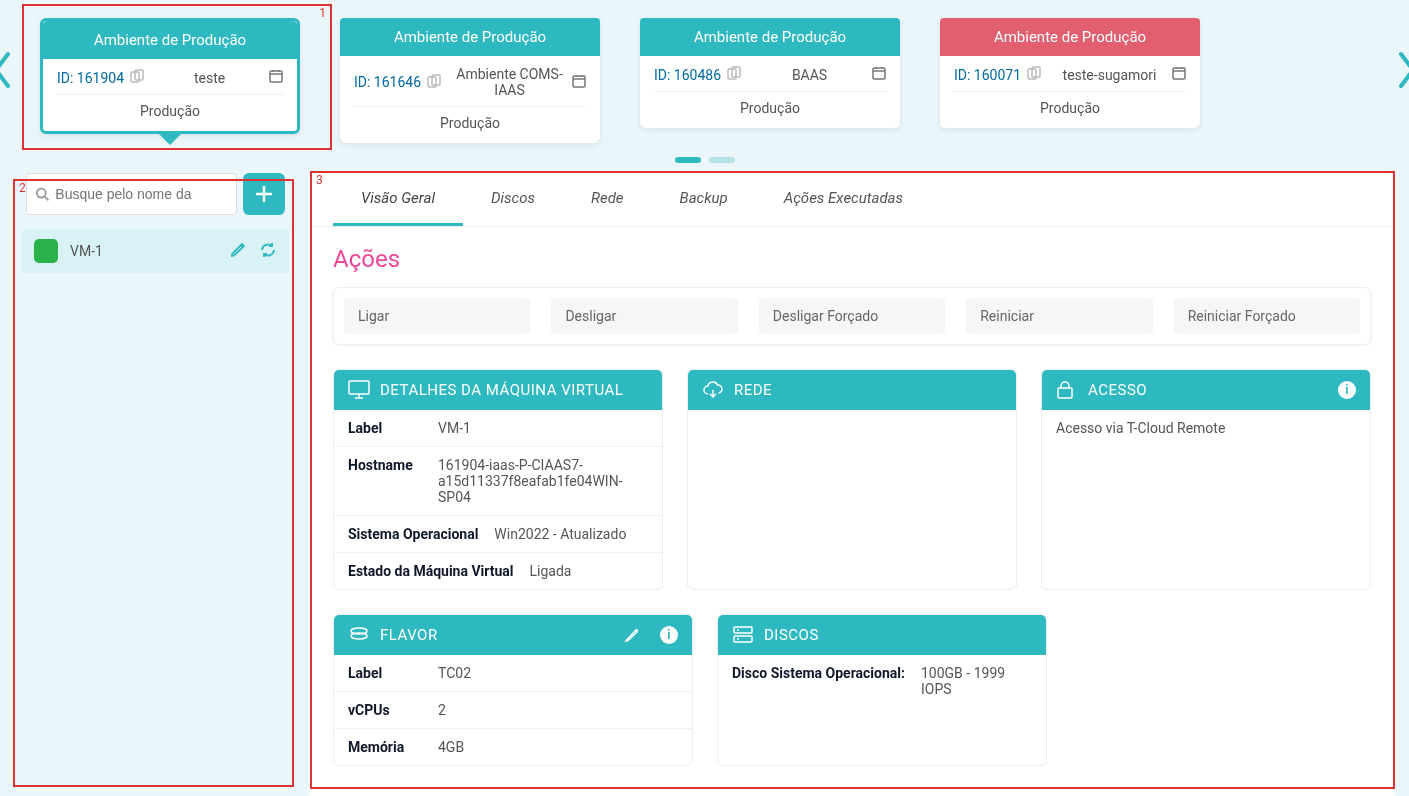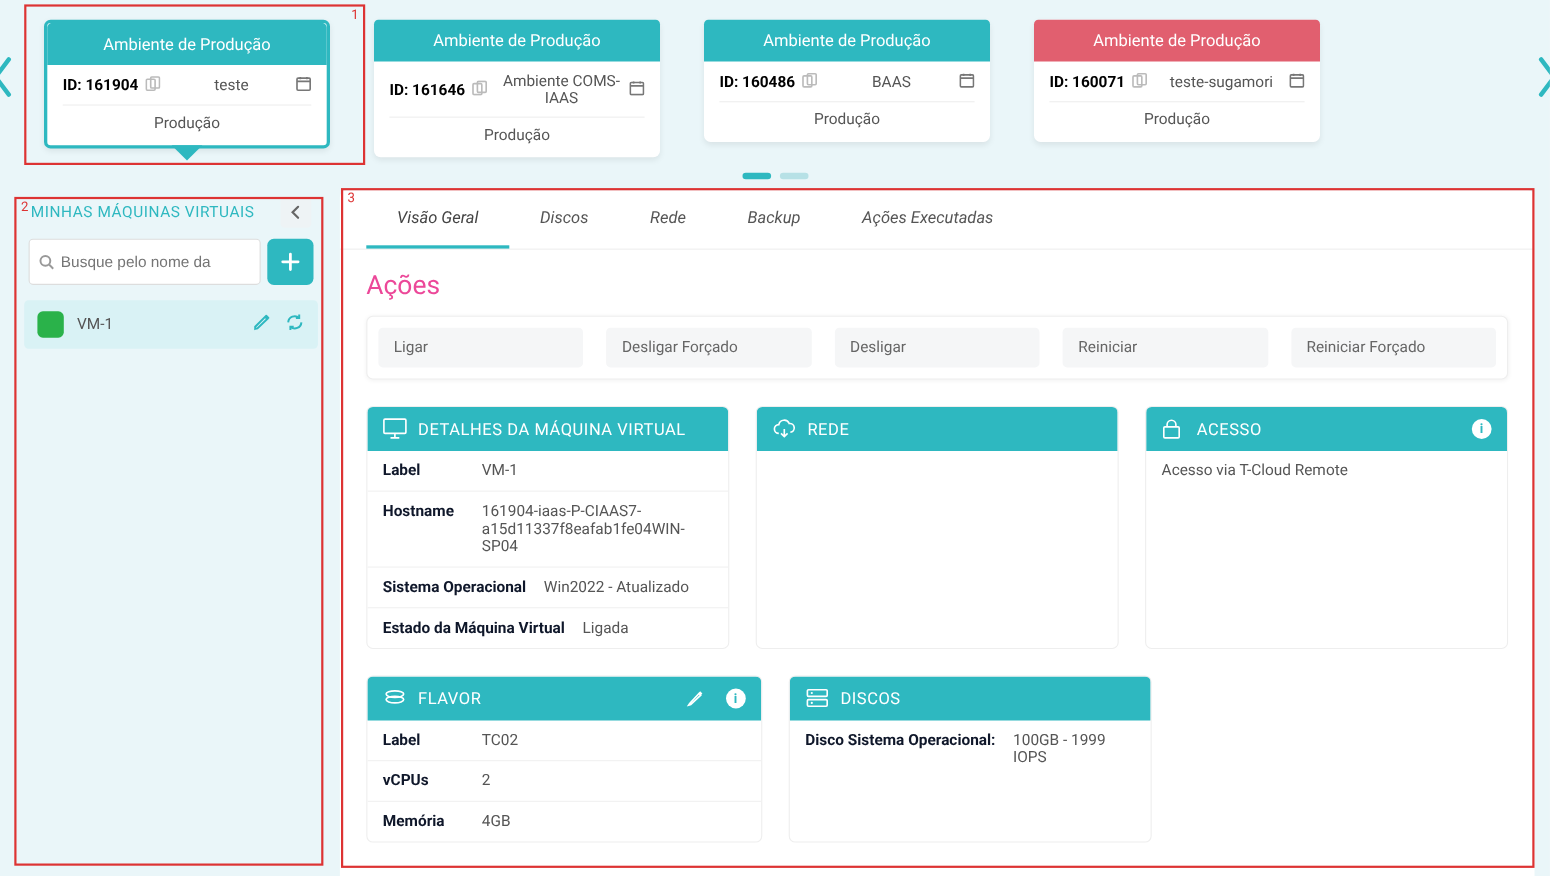--- a/index.html
+++ b/index.html
@@ -10,21 +10,21 @@
   .chevron.left { left: -10px; }
   .chevron.right { right: -10px; }
 
   .env-row { display: flex; gap: 40px; padding: 18px 40px 8px 40px; align-items: flex-start; position: relative; }
   .env-card { width: 260px; background: #fff; border-radius: 6px; box-shadow: 0 2px 6px rgba(0,0,0,0.08); position: relative; }
   .env-card.selected { border: 3px solid #2eb8c0; }
   .env-head { background: #2eb8c0; color: #fff; text-align: center; padding: 10px 0; border-top-left-radius: 4px; border-top-right-radius: 4px; font-size: 15px; }
   .env-head.alert { background: #e15f6f; }
   .env-body { padding: 10px 14px 12px 14px; }
   .env-line1 { display: flex; align-items: center; font-size: 14px; color: #555; padding-bottom: 8px; border-bottom: 1px solid #eee; margin-bottom: 8px; }
-  .env-id { font-weight: 700; color: #000000; }
+  .env-id { font-weight: 400; color: #0369a1; }
   .env-name { flex:1; text-align: center; color: #555; }
   .env-sub { text-align: center; color: #555; font-size: 14px; }
   .env-card.selected::after {
     content: ""; position: absolute; left: 50%; bottom: -14px; transform: translateX(-50%);
     width: 0; height: 0; border-left: 14px solid transparent; border-right: 14px solid transparent; border-top: 14px solid #2eb8c0;
   }
 
   .box-1 { position: absolute; left: 22px; top: 4px; width: 310px; height: 146px; border: 2px solid #d33; pointer-events: none; }
   .box-1::before { content: "1"; position: absolute; right: 4px; top: 0; color: #d33; font-size: 12px; }
   .box-2 { position: absolute; left: 13px; top: 179px; width: 281px; height: 608px; border: 2px solid #d33; pointer-events: none; }
@@ -177,28 +177,20 @@
     </div>
 
   <div class="dots">
     <div class="dot active"></div>
     <div class="dot"></div>
   </div>
 
   <div class="lower">
 
     <div class="sidebar">
-      <div class="side-hdr">
-        <div class="side-title">MINHAS MÁQUINAS VIRTUAIS</div>
-        <div class="side-collapse">
-          <svg width="14" height="14" viewBox="0 0 14 14">
-              <path d="M9 2 L4 7 L9 12" stroke="#666" stroke-width="2" fill="none" stroke-linecap="round"></path>
-            </svg>
-        </div>
-      </div>
       <div class="side-search-row">
         <div class="search-box">
           <svg width="16" height="16" viewBox="0 0 16 16">
               <circle cx="7" cy="7" r="5" stroke="#999" stroke-width="2" fill="none"></circle>
               <line x1="11" y1="11" x2="15" y2="15" stroke="#999" stroke-width="2"></line>
             </svg>
           <input type="text" placeholder="Busque pelo nome da" style="">
         </div>
         <div class="add-btn">
           <svg width="18" height="18" viewBox="0 0 18 18">
@@ -229,22 +221,22 @@
           <div class="tab">Discos</div>
           <div class="tab">Rede</div>
           <div class="tab">Backup</div>
           <div class="tab">Ações Executadas</div>
         </div>
       <div class="content">
 
         <div class="actions-title">Ações</div>
         <div class="actions-bar" id="actions-bar">
             <div class="act-btn">Ligar</div>
+            <div class="act-btn">Desligar</div>
             <div class="act-btn">Desligar Forçado</div>
-            <div class="act-btn">Desligar</div>
             <div class="act-btn">Reiniciar</div>
             <div class="act-btn">Reiniciar Forçado</div>
           </div>
 
         <div class="panels-row">
 
           <div class="panel" style="width:330px">
             <div class="panel-h">
               <svg width="22" height="20" viewBox="0 0 22 20">
                   <rect x="1" y="1" width="20" height="13" rx="1" stroke="#fff" stroke-width="1.5" fill="none"></rect>

